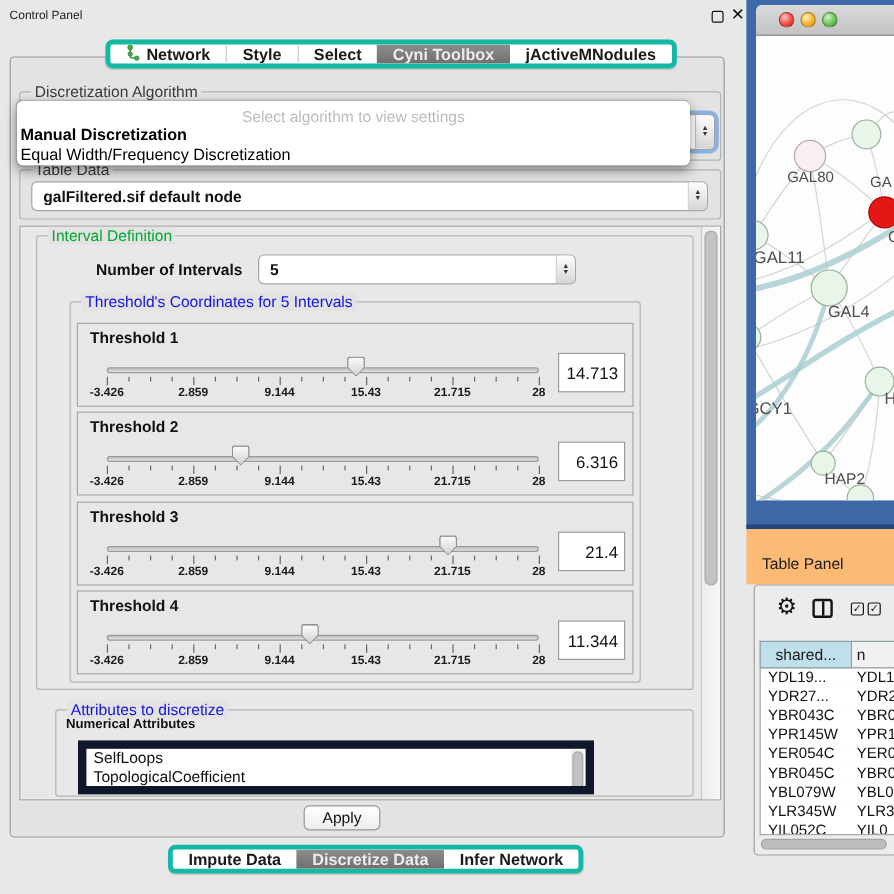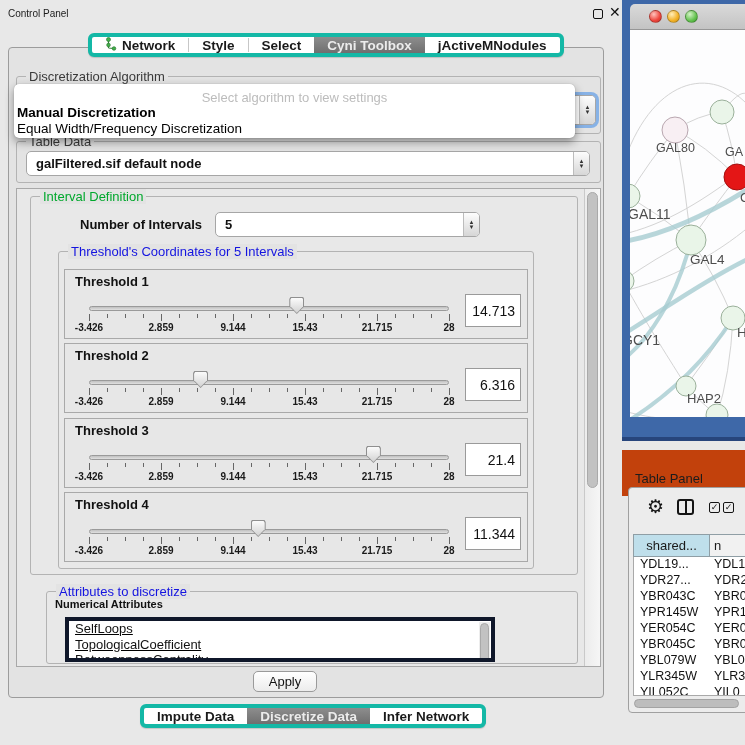--- a/index.html
+++ b/index.html
@@ -56,38 +56,38 @@
   .thumb .outer { position:absolute; inset:0; background:#8f8f8f; clip-path:polygon(8% 0,92% 0,100% 12%,100% 55%,50% 100%,0 55%,0 12%); }
   .thumb .inner { position:absolute; inset:1px; background:linear-gradient(#fbfbfb,#d2d2d2); clip-path:polygon(8% 0,92% 0,100% 12%,100% 55%,50% 100%,0 55%,0 12%); }
   .ticks { position:absolute; left:24px; top:44px; width:360px; height:8px; }
   .tick { position:absolute; top:0; width:1px; background:#666; }
   .ticklabels { position:absolute; left:24px; top:52px; width:360px; height:12px; }
   .ticklabel { position:absolute; transform:translateX(-50%); font-size:10px; font-weight:bold; color:#1a1a1a; white-space:nowrap; }
   .tval { position:absolute; left:400px; top:24px; width:56px; height:33px; border:1px solid #9a9a9a; background:#fff; font-family:Liberation Sans, sans-serif; font-size:14px; color:#111; text-align:right; padding:0 5px; }
 
   
   #attr-title { position:absolute; left:55px; top:598px; font-size:11px; font-weight:bold; color:#111; }
-  #listbox { position:absolute; left:65px; top:617px; width:430px; height:45px; background:#fff; border:4px solid #0f172a; overflow:hidden;text-decoration:underline; }
+  #listbox { position:absolute; left:65px; top:617px; width:430px; height:45px; background:#fff; border:7px solid #0f172a; overflow:hidden; }
   .listitem { font-size:13px; color:#111; padding:0 6px; line-height:15.5px; white-space:nowrap; cursor:pointer; }
   #list-vsb { position:absolute; right:1px; top:1px; width:11px; height:42px; background:#ededed; }
   #list-vsb .vsb-thumb { left:1px; top:1px; width:9px; height:40px; }
 
   #apply { position:absolute; left:253px; top:671px; width:64px; height:21px; background:linear-gradient(#ffffff,#ececec); border:1px solid #9a9a9a; border-radius:5px; font-size:13px; color:#111; font-family:inherit; cursor:pointer; }
 
   
   #netwin { position:absolute; left:622px; top:0; width:123px; height:441px; background:#3e68a8; border-bottom:4px solid #27457c; }
   #titlebar { position:absolute; left:8px; top:4px; width:115px; height:26px; background:linear-gradient(#dadada,#c3c3c3); border-bottom:1px solid #969696; border-radius:5px 0 0 0; }
   .light { position:absolute; top:6px; width:13px; height:13px; border-radius:50%; border:1px solid rgba(0,0,0,.25); cursor:pointer; }
   #light-red { left:19px; background:radial-gradient(circle at 35% 30%, #ffc4bd, #ee453c 60%, #b9362e); }
   #light-yellow { left:37px; background:radial-gradient(circle at 35% 30%, #ffeebb, #f2b126 60%, #c8911a); }
   #light-green { left:55px; background:radial-gradient(circle at 35% 30%, #d4f3c6, #63c24f 60%, #3c9a2e); }
   #canvas { position:absolute; left:8px; top:30px; width:115px; height:387px; background:#fdfdfe; overflow:hidden; }
 
   
-  #tp-bar { position:absolute; left:622px; top:450px; width:123px; height:46px; background:#c2410c; }
+  #tp-bar { position:absolute; left:622px; top:441px; width:123px; height:46px; background:#fdba74; }
   #tp-title { position:absolute; left:13px; top:21px; font-size:13px; color:#1c1c1c; }
   #tp-card { position:absolute; left:628px; top:487px; width:130px; height:226px; background:#ececec; border:1px solid #a0a0a0; border-radius:4px; overflow:hidden; }
   .toolicon { position:absolute; cursor:pointer; color:#141414; }
   #icon-gear { left:18px; top:7px; font-size:19px; }
   #icon-cols { left:48px; top:11px; width:17px; height:16px; border:2px solid #141414; border-radius:3px; }
   #icon-cols::after { content:""; position:absolute; left:50%; top:0; width:2px; height:100%; background:#141414; transform:translateX(-1px); }
   .cbicon { position:absolute; top:14px; width:11px; height:11px; border:1.5px solid #141414; border-radius:2px; font-size:9px; line-height:9px; text-align:center; color:#141414; cursor:pointer; }
   #cb1 { left:80px; } #cb2 { left:94px; }
   #tbl { position:absolute; left:4px; top:46px; width:126px; }
   .hrow { display:flex; height:23px; }

